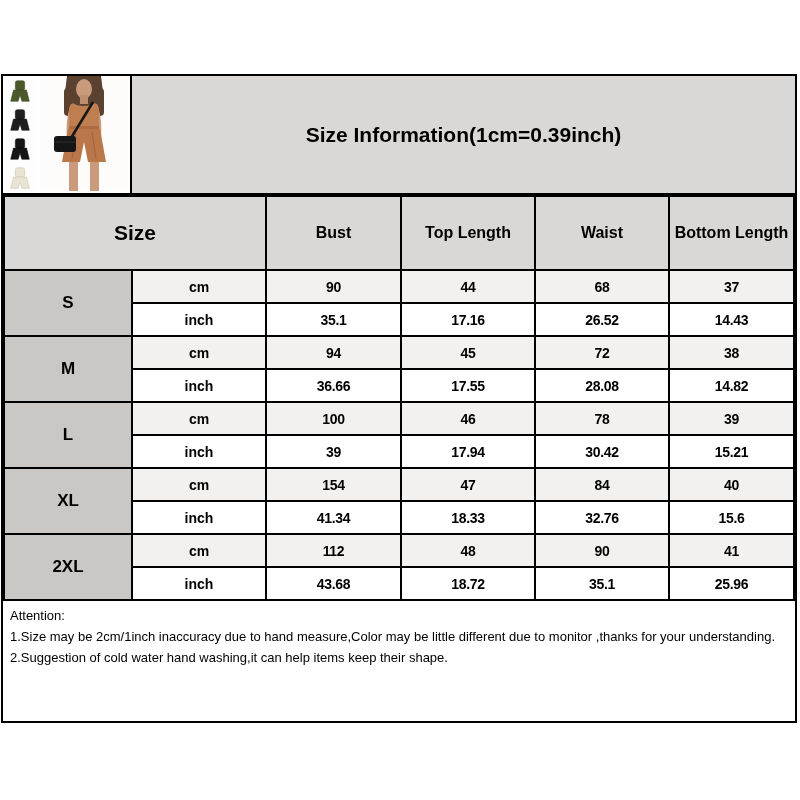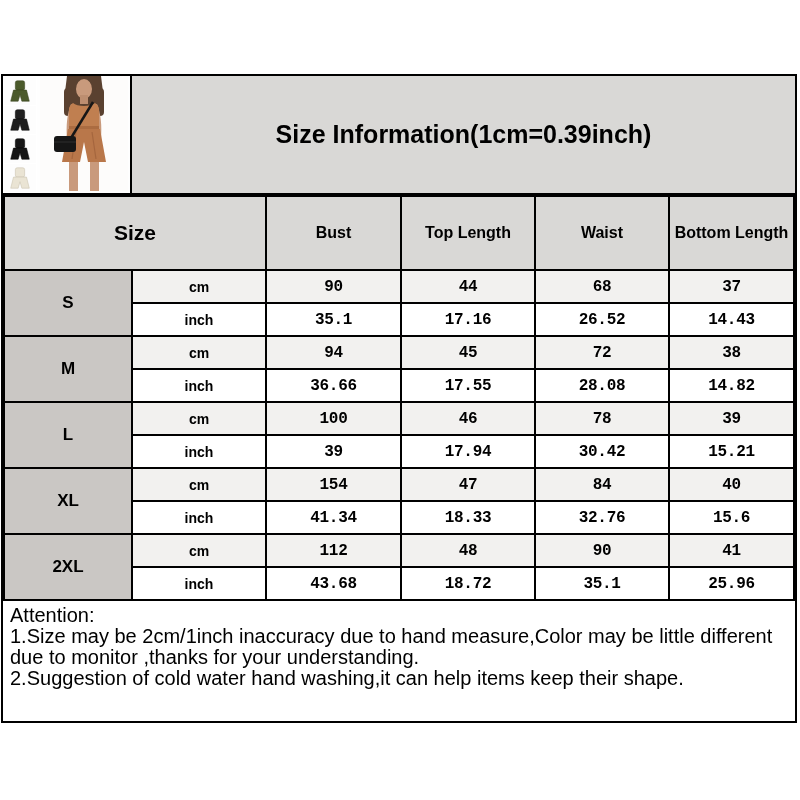--- a/index.html
+++ b/index.html
@@ -7,35 +7,35 @@
   .sheet{position:absolute;left:1px;top:74px;width:796px;height:649px;box-sizing:border-box;
          border:2px solid #000;background:#fff;display:flex;flex-direction:column;}
   
   .top-row{display:flex;height:117px;flex:0 0 117px;border-bottom:2px solid #000;}
   .img-cell{flex:0 0 127px;border-right:2px solid #000;background:#fff;display:flex;overflow:hidden;}
   .thumbs{flex:0 0 32px;display:flex;flex-direction:column;gap:1px;padding:1px 1px;}
   .thumb{flex:1 1 0;background:#fdfdfd;display:flex;align-items:center;justify-content:center;}
   .thumb svg{width:26px;height:26px;display:block;}
   .photo{flex:1 1 auto;display:flex;align-items:flex-start;justify-content:center;background:#fefefe;}
   .title-cell{flex:1 1 auto;background:#d9d8d6;display:flex;align-items:center;justify-content:center;
-              font-weight:bold;font-size:25px;letter-spacing:0;}
+              font-weight:bold;font-size:21px;letter-spacing:0;}
   
   table{width:100%;border-collapse:collapse;table-layout:fixed;flex:0 0 auto;}
   th,td{border:2px solid #000;text-align:center;vertical-align:middle;padding:0;overflow:hidden;}
   thead tr{height:74px;}
   thead th{background:#d9d8d6;font-size:16px;font-weight:bold;}
   th.corner{font-size:21px;font-weight:bold;}
   tbody tr{height:33px;}
   td.size-label{background:#cac7c4;font-weight:bold;font-size:17px;}
   td.unit{font-weight:bold;font-size:14px;}
-  td.val{font-weight:700;font-size:16px;letter-spacing:-0.3px;font-family:Liberation Mono, monospace;}
+  td.val{font-weight:700;font-size:14px;letter-spacing:-0.3px;}
   tr.cm-row td.unit, tr.cm-row td.val{background:#f2f1ef;}
   tr.inch-row td.unit, tr.inch-row td.val{background:#ffffff;margin-left:20px;}
   
-  .attention{flex:1 1 auto;background:#fff;padding:4px 7px 0 7px;font-size:20px;line-height:21px;}
+  .attention{flex:1 1 auto;background:#fff;padding:4px 7px 0 7px;font-size:13px;line-height:21px;}
   .attention p{margin:0;}
 </style>
 </head>
 <body>
 
 <div class="sheet">
 
   <div class="top-row">
     <div class="img-cell">
       <div class="thumbs">

